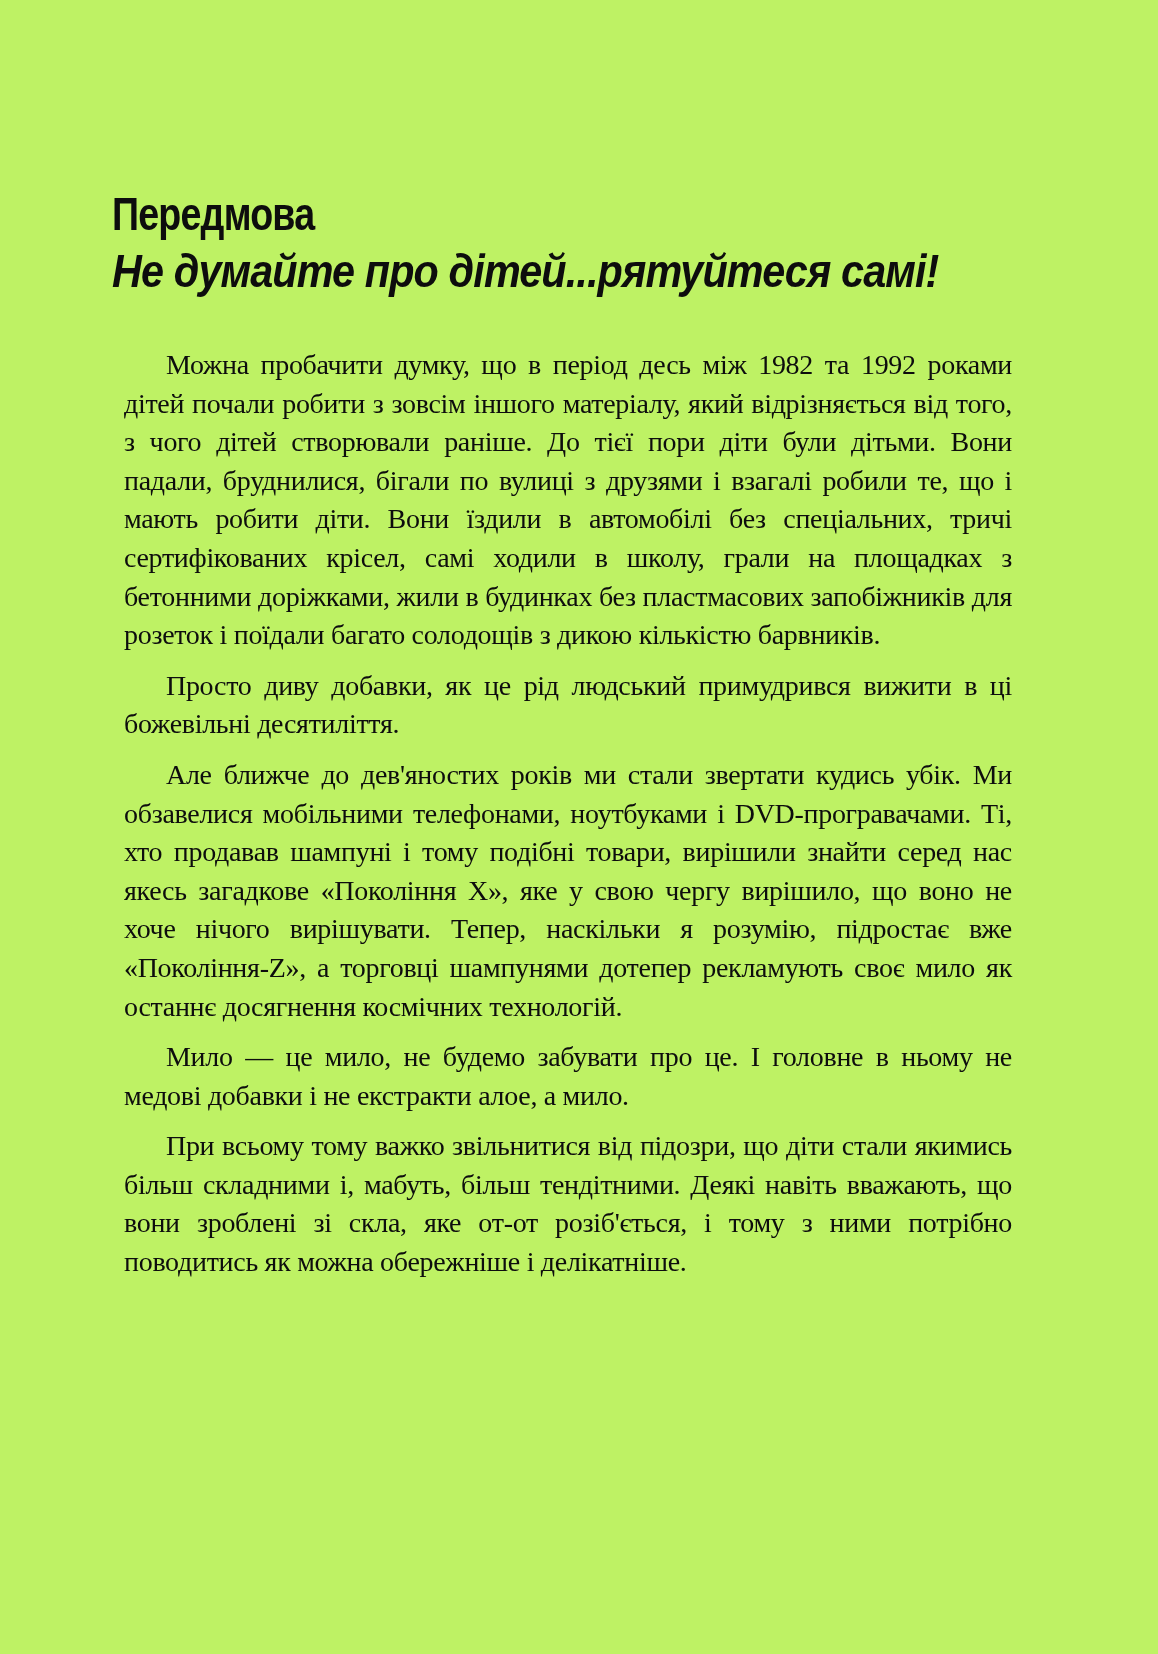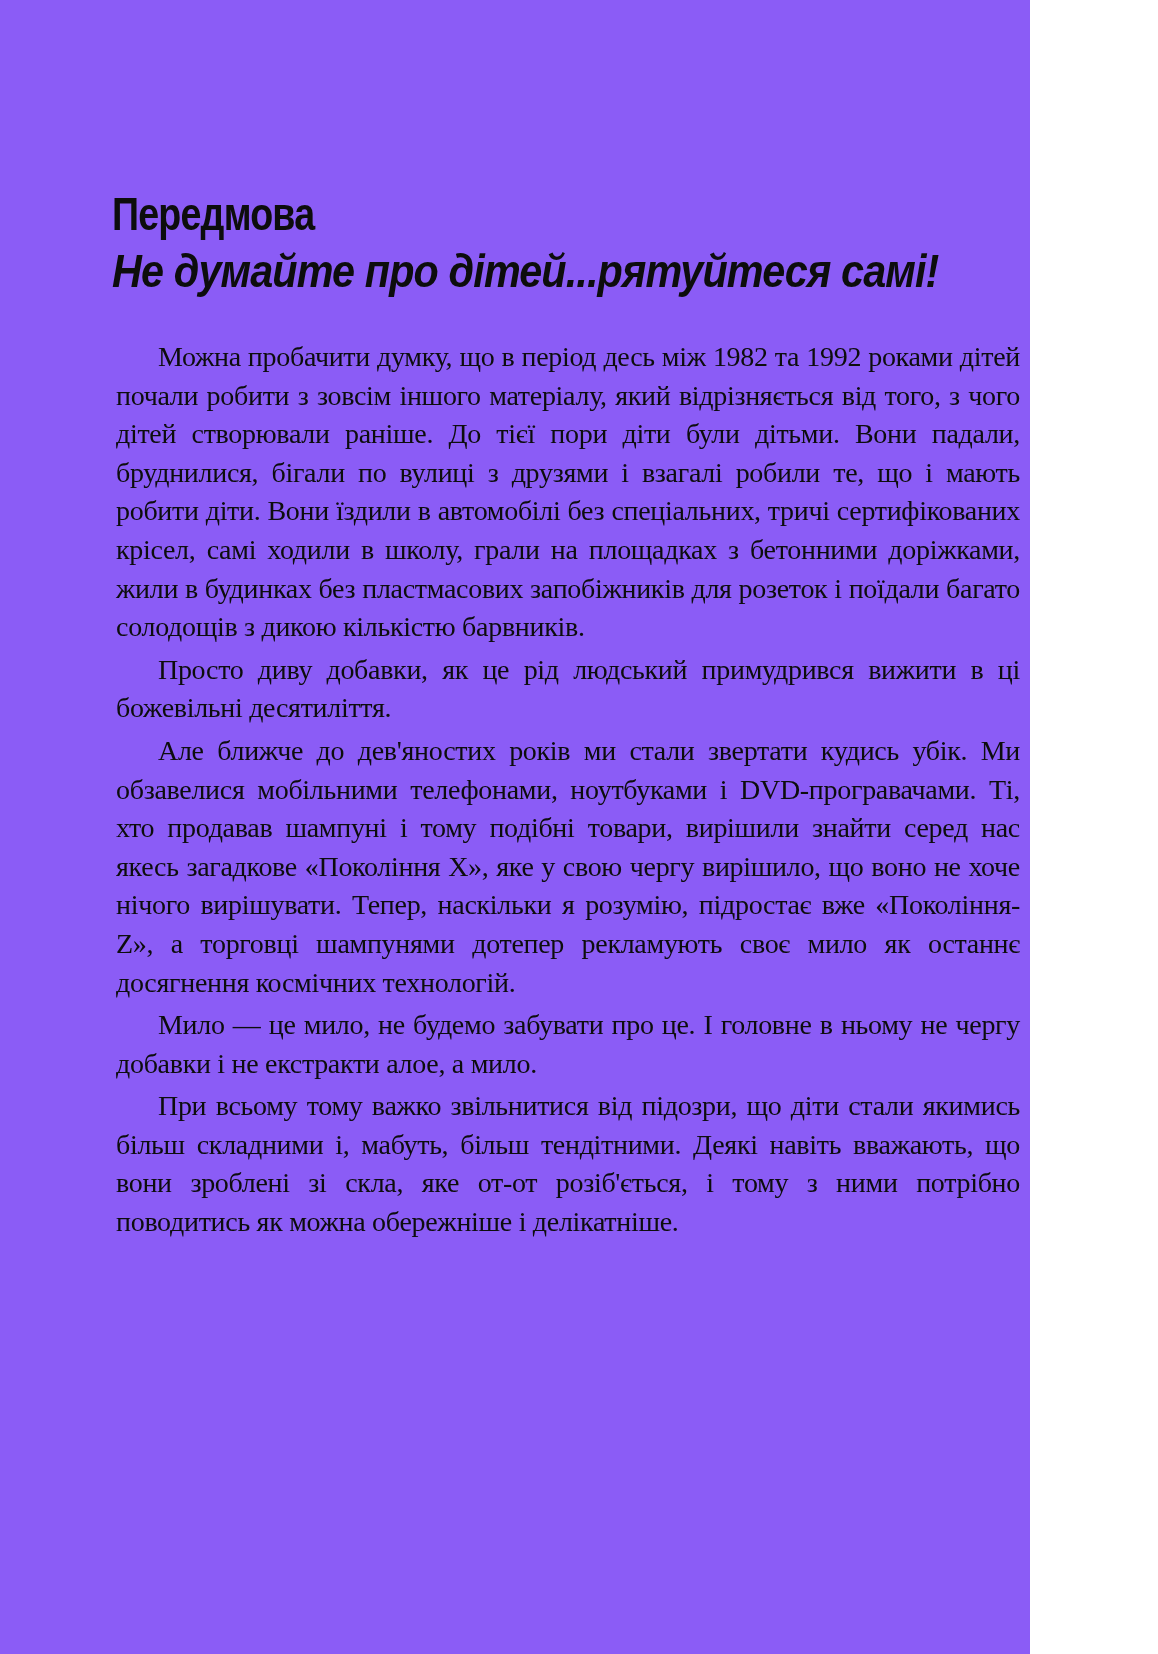--- a/index.html
+++ b/index.html
@@ -2,23 +2,23 @@
 <html lang="uk"><head>
 <meta charset="utf-8">
 <style>
   html, body {
     margin: 0;
     padding: 0;
     background: #ffffff;
   }
   .page {
     position: relative;
-    width: 1030px;
+    width: 1158px;
     height: 1654px;
-    background: #8b5cf6;
+    background: #bef264;
     color: #111111;
     overflow: hidden;
   }
   .heading {
     position: absolute;
     left: 112px;
     top: 186px;
   }
   .heading-main {
     font-family: "Liberation Sans", sans-serif;
@@ -49,36 +49,36 @@
     top: 334px;
     width: 912px;
     font-family: "Liberation Serif", "DejaVu Serif", serif;
     font-size: 28px;
     line-height: 38.6px;
     letter-spacing: -0.3px;
     text-align: justify;
     color: #0d0d0d;
   }
   .body-text p {
-    margin: 4px;
+    margin: 12px;
     padding: 0;
     text-indent: 42px;
   }
 </style>
 </head>
 <body>
 
 <div class="page">
 
   <div class="heading">
     <div class="heading-main">Передмова</div>
     <div class="heading-sub">Не думайте про дітей...рятуйтеся самі!</div>
   </div>
 
   <div class="body-text">
     <p>Можна пробачити думку, що в період десь між 1982 та 1992 роками дітей почали робити з зовсім іншого матеріалу, який відрізняється від того, з чого дітей створювали раніше. До тієї пори діти були дітьми. Вони падали, бруднилися, бігали по вулиці з друзями і взагалі робили те, що і мають робити діти. Вони їздили в автомобілі без спеціальних, тричі сертифікованих крісел, самі ходили в школу, грали на площадках з бетонними доріжками, жили в будинках без пластмасових запобіжників для розеток і поїдали багато солодощів з дикою кількістю барвників.</p>
     <p>Просто диву добавки, як це рід людський примудрився вижити в ці божевільні десятиліття.</p>
     <p>Але ближче до дев'яностих років ми стали звертати кудись убік. Ми обзавелися мобільними телефонами, ноутбуками і DVD-програвачами. Ті, хто продавав шампуні і тому подібні товари, вирішили знайти серед нас якесь загадкове «Покоління X», яке у свою чергу вирішило, що воно не хоче нічого вирішувати. Тепер, наскільки я розумію, підростає вже «Покоління-Z», а торговці шампунями дотепер рекламують своє мило як останнє досягнення космічних технологій.</p>
-    <p>Мило — це мило, не будемо забувати про це. І головне в ньому не чергу добавки і не екстракти алое, а мило.</p>
+    <p>Мило — це мило, не будемо забувати про це. І головне в ньому не медові добавки і не екстракти алое, а мило.</p>
     <p>При всьому тому важко звільнитися від підозри, що діти стали якимись більш складними і, мабуть, більш тендітними. Деякі навіть вважають, що вони зроблені зі скла, яке от-от розіб'ється, і тому з ними потрібно поводитись як можна обережніше і делікатніше.</p>
   </div>
 
 </div>
 
 </body></html>

